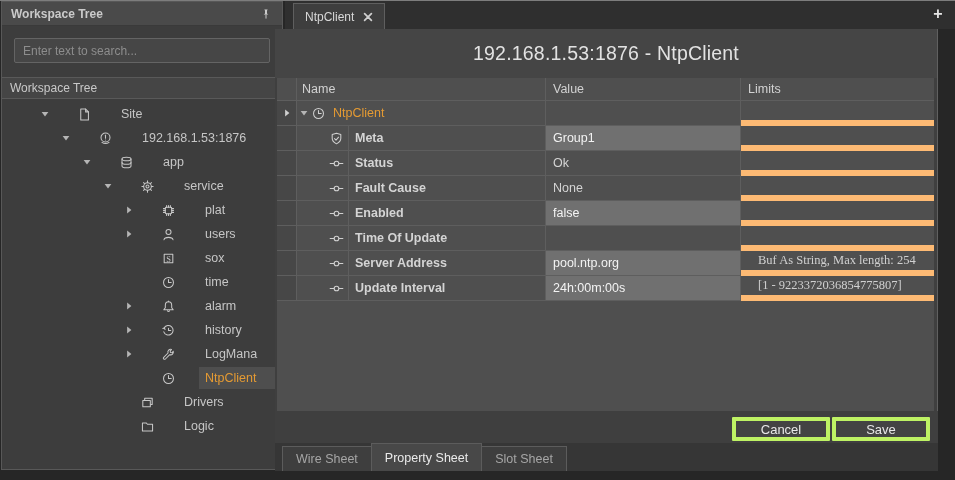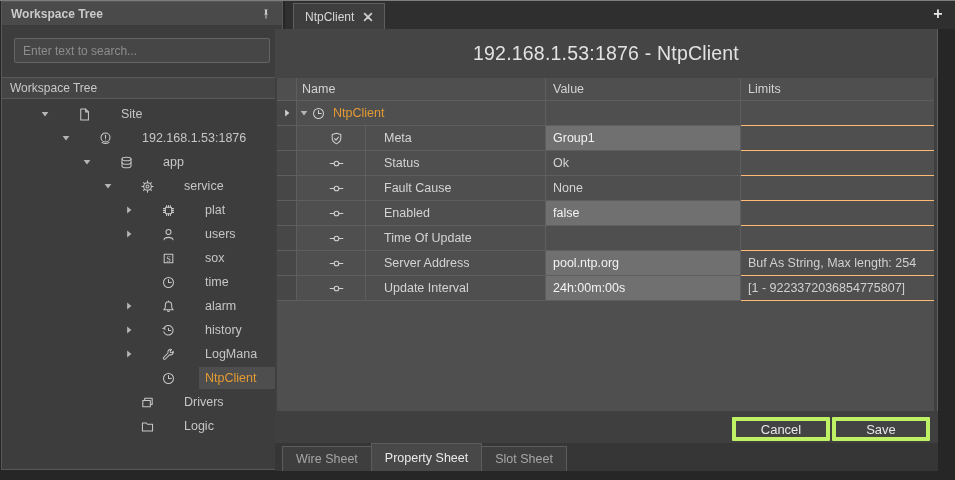--- a/index.html
+++ b/index.html
@@ -64,32 +64,32 @@
   .prow { display:flex; height:25px; }
   .prow .g { width:20px; background:#474747; border-right:1px solid #5e5e5e;
     border-bottom:1px solid #5e5e5e; display:flex; align-items:center; justify-content:center;
     color:#cfcfcf; }
   .prow .g svg { width:8px; height:8px; }
   .prow .n { width:249px; border-right:1px solid #5e5e5e; border-bottom:1px solid #5e5e5e;
     display:flex; align-items:center; overflow:hidden; }
   .prow .v { width:195px; border-right:1px solid #5e5e5e; border-bottom:1px solid #5e5e5e;
     display:flex; align-items:center; padding-left:7px; color:#d4d4d4; }
   .prow .v.editable { background:#707070; color:#f3f3f3; }
-  .prow .l { flex:1; border-bottom:1px solid #fdba74; display:flex; align-items:center;
-    padding-left:7px; color:#d0d0d0; white-space:nowrap; }
+  .prow .l { flex:1; border-bottom:6px solid #fdba74; display:flex; align-items:center;
+    padding-left:17px; color:#d0d0d0; white-space:nowrap;font-family:Liberation Serif, serif; }
   .prow .expander { width:13px; display:flex; align-items:center; justify-content:center;
     color:#b5b5b5; }
   .prow .expander svg { width:8px; height:8px; }
   .prow .icon { width:17px; height:16px; color:#d0d0d0; }
   .prow .icon svg { width:15px; height:15px; }
   .prow.parent .n { color:#E49A33; }
   .prow.parent .plabel { padding-left:6px; }
   .child-indent { width:31px; flex:0 0 31px; }
-  .nlabel { flex:1; height:100%; border-left:1px solid #5e5e5e; margin-left:20px;
-    padding-left:18px; display:flex; align-items:center; }
+  .nlabel { flex:1; height:100%; border-left:1px solid #5e5e5e; margin-left:3px;
+    padding-left:6px; display:flex; align-items:center;font-weight:bold; }
 
   .btnbar { position:absolute; left:0; top:382px; width:663px; height:32px; background:#3f3f3f; }
   .btn { position:absolute; top:6px; width:98px; height:24px; background:#434343;
     border:4px solid #bef264; border-radius:1px; color:#e8e8e8; font-size:13px;
     display:flex; align-items:center; justify-content:center; cursor:default; }
   .btn.cancel { right:108px; }
   .btn.save   { right:8px; }
 
   .bottomtabs { position:absolute; left:0; top:414px; width:663px; height:28px;
     background:#363636; display:flex; align-items:flex-end; padding-left:7px; }

